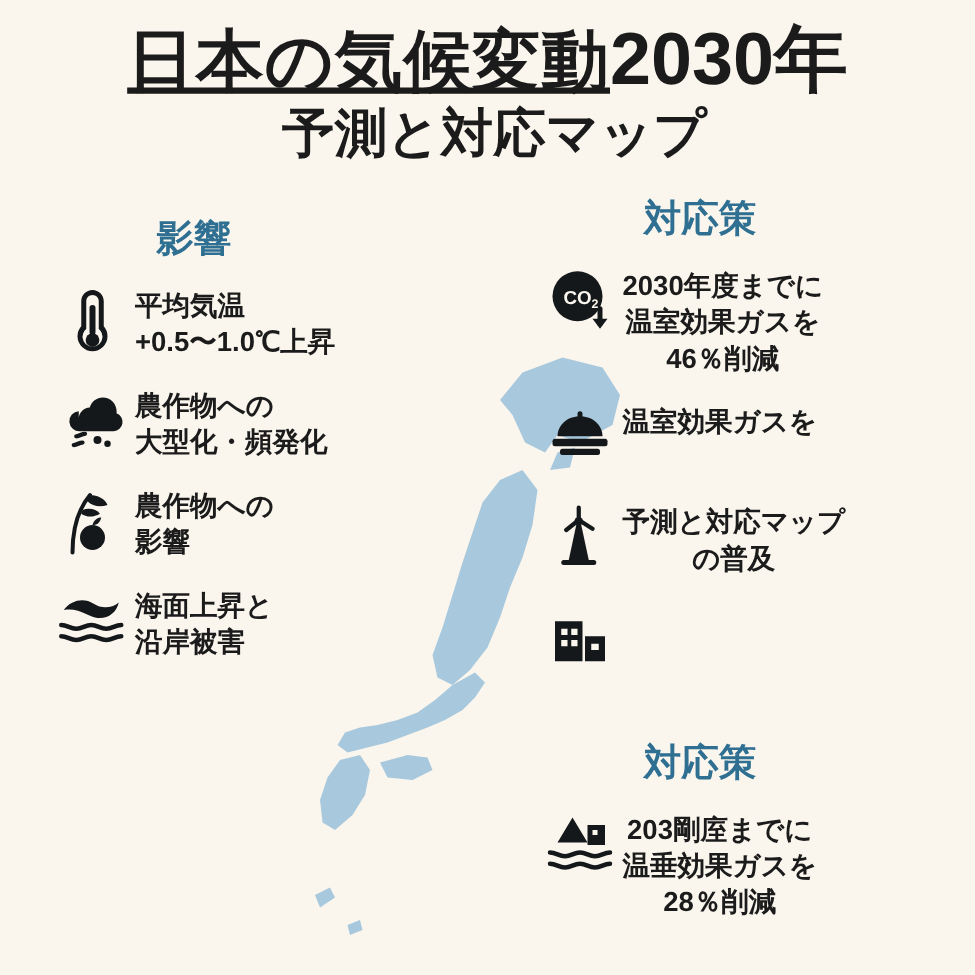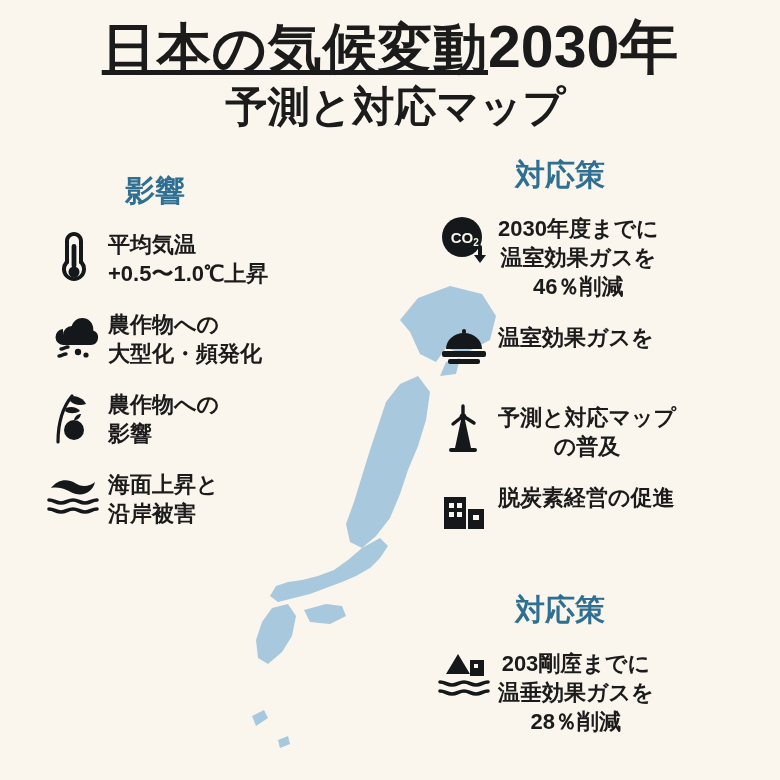--- a/index.html
+++ b/index.html
@@ -265,21 +265,20 @@
             <rect x="6" y="10" width="22" height="32"></rect>
             <rect x="30" y="22" width="16" height="20"></rect>
             <rect x="11" y="16" width="5" height="5" fill="#faf6ee"></rect>
             <rect x="19" y="16" width="5" height="5" fill="#faf6ee"></rect>
             <rect x="11" y="25" width="5" height="5" fill="#faf6ee"></rect>
             <rect x="19" y="25" width="5" height="5" fill="#faf6ee"></rect>
             <rect x="35" y="28" width="6" height="5" fill="#faf6ee"></rect>
           </g>
         </svg>
       </div>
-      <div class="item-text">脱炭素経営の促進</div>
     </div>
   </div>
 
   <div class="col col-right-2">
     <div class="col-heading">対応策</div>
 
     <div class="item">
       <div class="item-icon">
         <svg width="56" height="56" viewBox="0 0 56 56">
           <g class="icon-dark">

